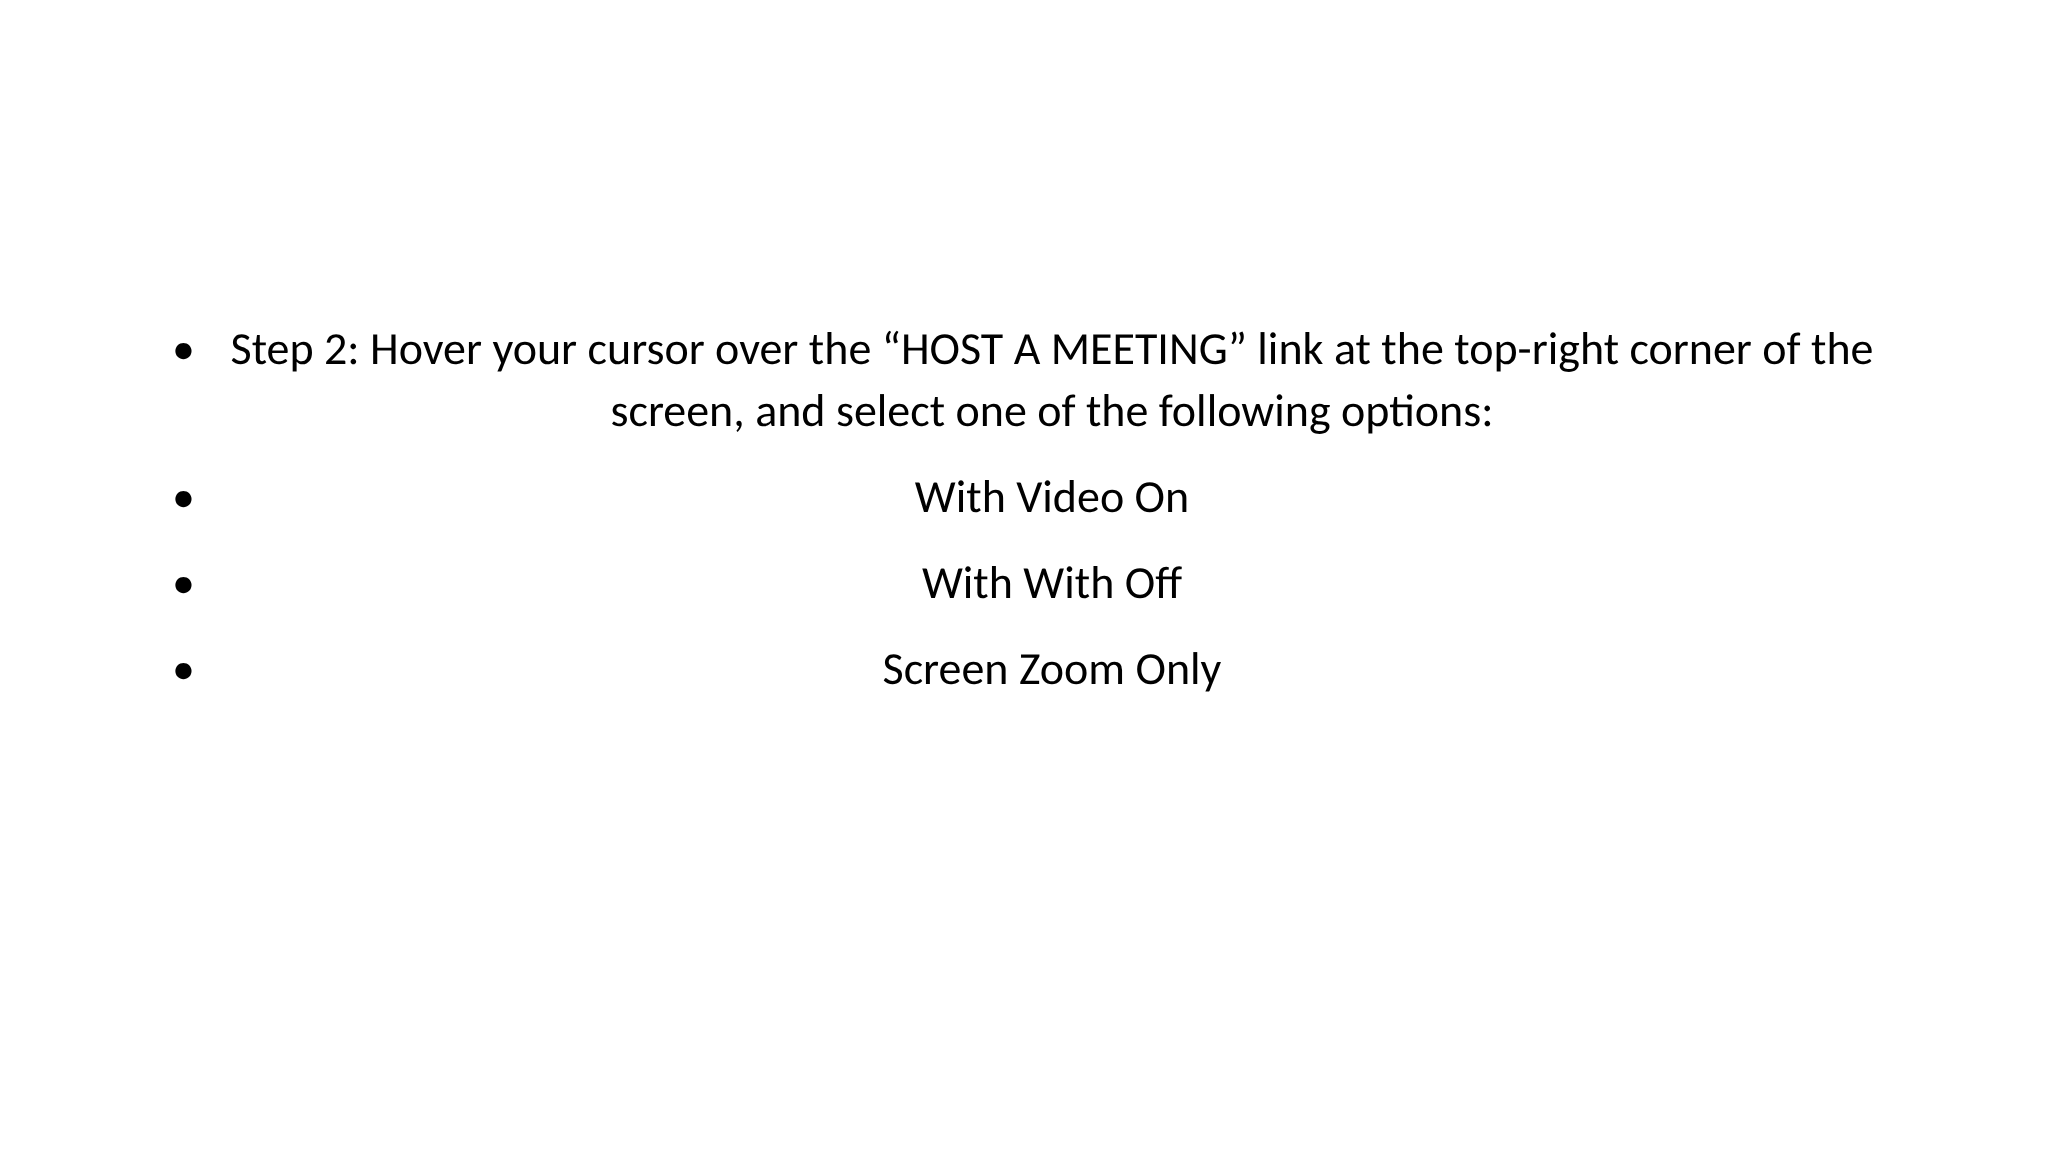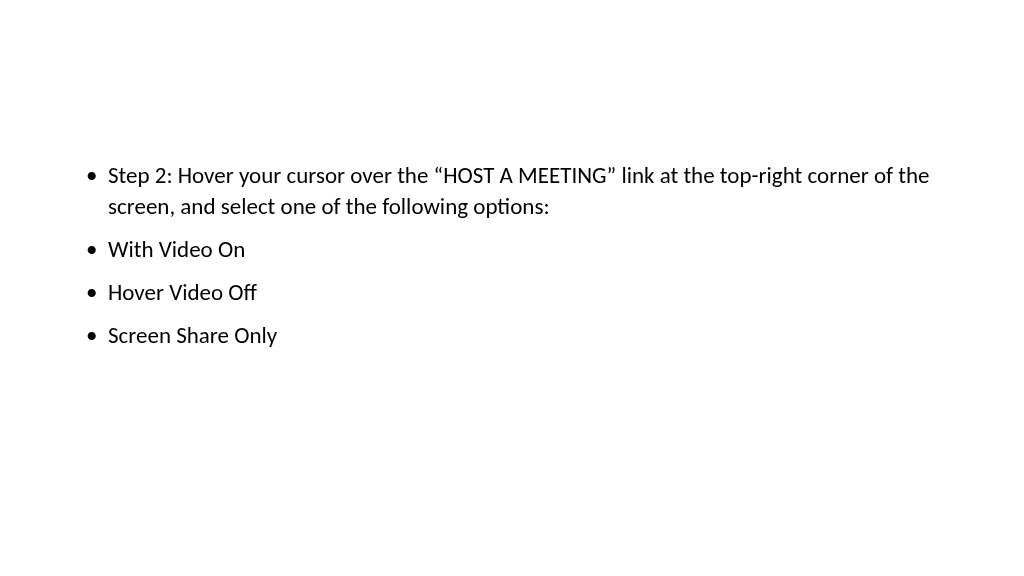--- a/index.html
+++ b/index.html
@@ -1,18 +1,19 @@
 <!DOCTYPE html>
 <html><head>
   <meta charset="utf-8">
   <style>
     * {
       margin: 0;
       padding: 0;
       box-sizing: border-box;
+      text-align: center;
     }
     body {
       width: 1024px;
       height: 576px;
       background: #ffffff;
       font-family: Calibri, 'Segoe UI', Arial, sans-serif;
       padding: 160px 80px 0 80px;
     }
     ul {
       list-style: none;
@@ -33,15 +34,15 @@
       font-size: 23px;
       color: #000000;
     }
   </style>
 </head>
 <body>
 
 <ul>
   <li>Step 2: Hover your cursor over the “HOST A MEETING” link at the top-right corner of the screen, and select one of the following options:</li>
   <li>With Video On</li>
-  <li>Hover Video Off</li>
-  <li>Screen Share Only</li>
+  <li>With With Off</li>
+  <li>Screen Zoom Only</li>
 </ul>
 
 </body></html>

